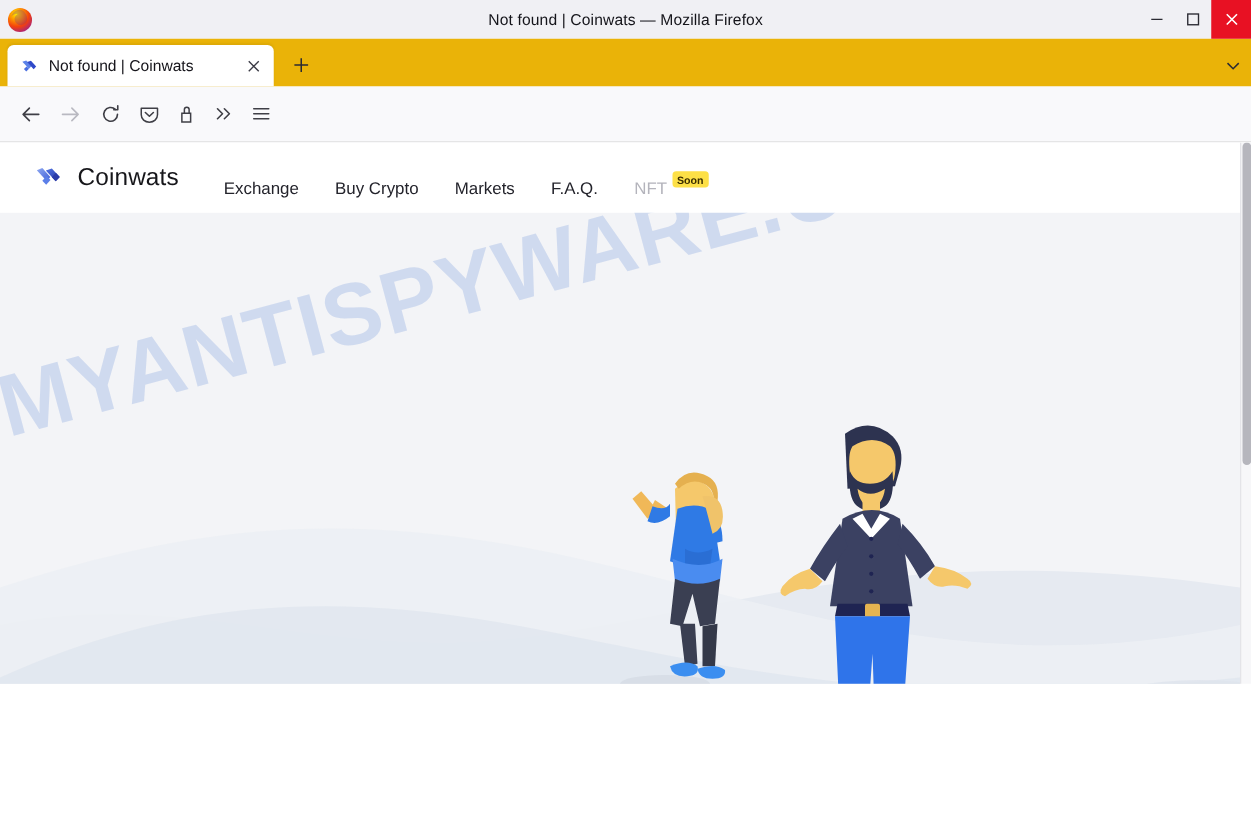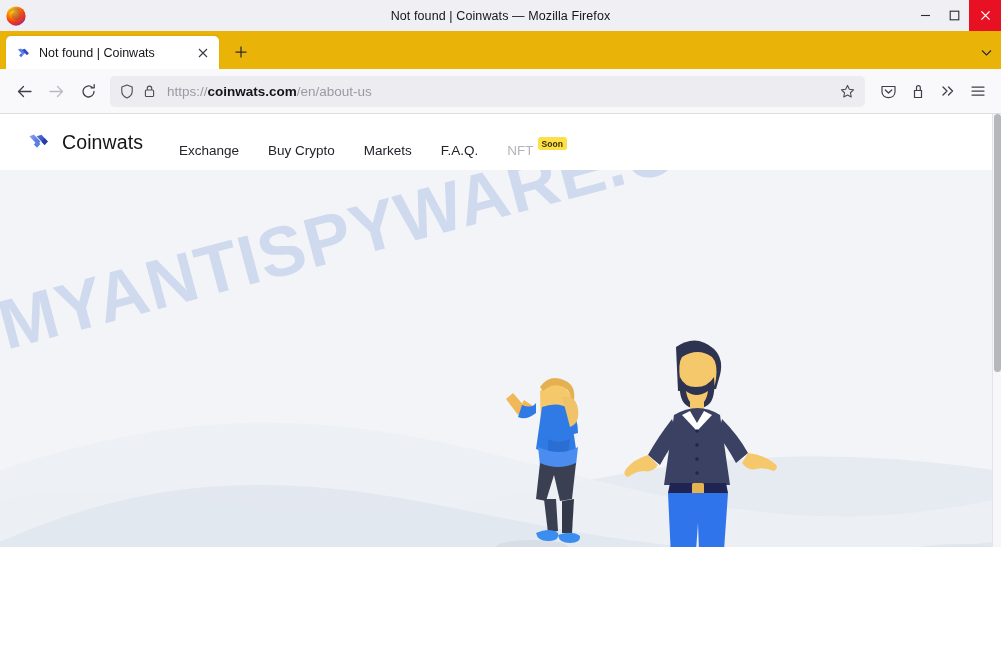--- a/index.html
+++ b/index.html
@@ -226,39 +226,20 @@
           <path d="M2 8.5h12.5M9.5 3.5l5 5-5 5" fill="none" stroke="currentColor" stroke-width="1.3" stroke-linecap="round" stroke-linejoin="round"></path>
         </svg>
     </div>
     <div class="nav-btn">
       <svg width="17" height="17" viewBox="0 0 17 17">
         <path d="M14 8.5a5.5 5.5 0 1 1-1.7-4" fill="none" stroke="currentColor" stroke-width="1.3" stroke-linecap="round"></path>
         <path d="M14.2 1.6v3.2h-3.2" fill="none" stroke="currentColor" stroke-width="1.3" stroke-linecap="round" stroke-linejoin="round"></path>
       </svg>
     </div>
 
-    <div class="urlbar">
-      <span class="ic">
-        <svg width="14" height="15" viewBox="0 0 14 15">
-            <path d="M7 1l5.2 1.9v4.4c0 3.3-2.3 5.6-5.2 6.7C4.1 12.9 1.8 10.6 1.8 7.3V2.9z" fill="none" stroke="currentColor" stroke-width="1.1" stroke-linejoin="round"></path>
-          </svg>
-      </span>
-      <span class="ic" style="margin-left:4px">
-        <svg width="13" height="14" viewBox="0 0 13 14">
-          <rect x="2.4" y="6" width="8.2" height="6.5" rx="1.1" fill="none" stroke="currentColor" stroke-width="1.1"></rect>
-          <path d="M4.3 6V4.3a2.2 2.2 0 0 1 4.4 0V6" fill="none" stroke="currentColor" stroke-width="1.1"></path>
-        </svg>
-      </span>
-      <span class="url-text">https://<b>coinwats.com</b>/en/about-us</span>
-      <span class="url-star">
-        <svg width="15" height="15" viewBox="0 0 15 15">
-            <path d="M7.5 1.4l1.85 3.9 4.15.55-3.05 2.9.78 4.25-3.73-2.05-3.73 2.05.78-4.25L1.5 5.85l4.15-.55z" fill="none" stroke="currentColor" stroke-width="1.1" stroke-linejoin="round"></path>
-          </svg>
-      </span>
-    </div>
 
     <div class="tb-ic">
       <svg width="17" height="17" viewBox="0 0 17 17">
         <path d="M2 3.5h13v5.3c0 3.6-2.9 5.9-6.5 5.9S2 12.4 2 8.8z" fill="none" stroke="currentColor" stroke-width="1.2" stroke-linejoin="round"></path>
         <path d="M5.3 7l3.2 3 3.2-3" fill="none" stroke="currentColor" stroke-width="1.3" stroke-linecap="round" stroke-linejoin="round"></path>
       </svg>
     </div>
     <div class="tb-ic">
       <svg width="17" height="17" viewBox="0 0 17 17">
         <path d="M4.5 7.5h7v7h-7z" fill="none" stroke="currentColor" stroke-width="1.2"></path>

